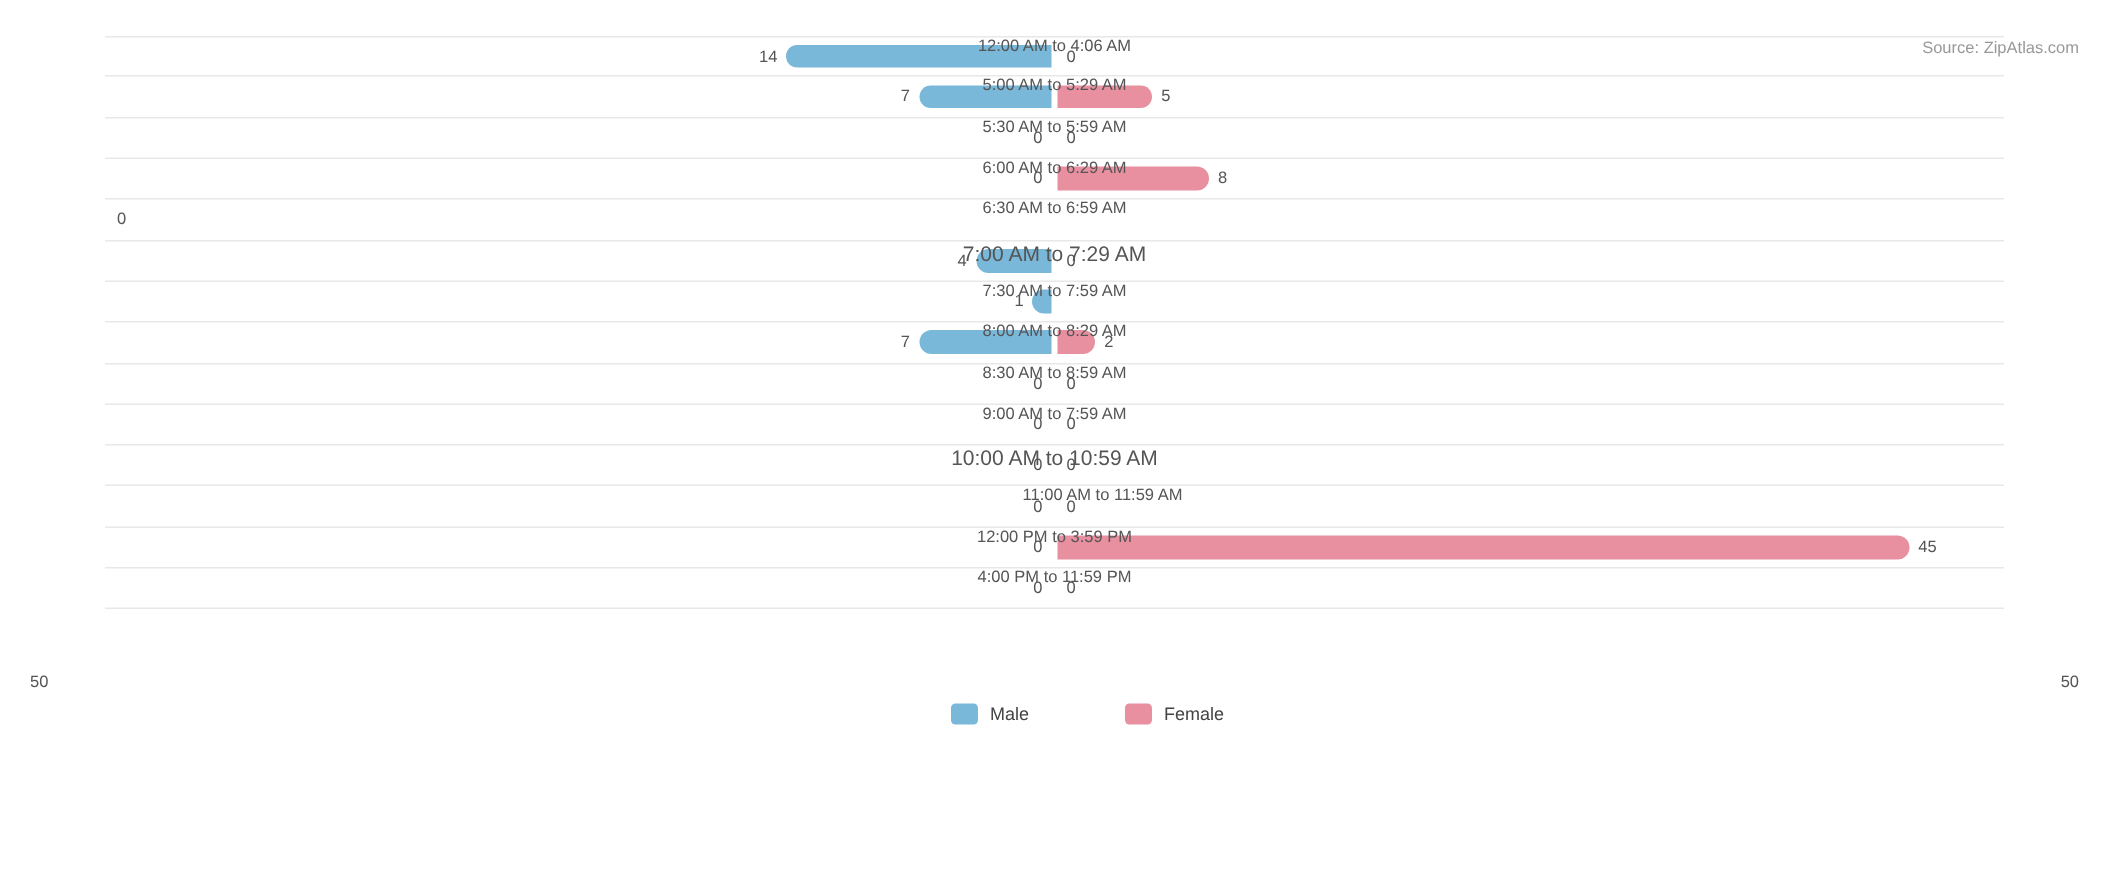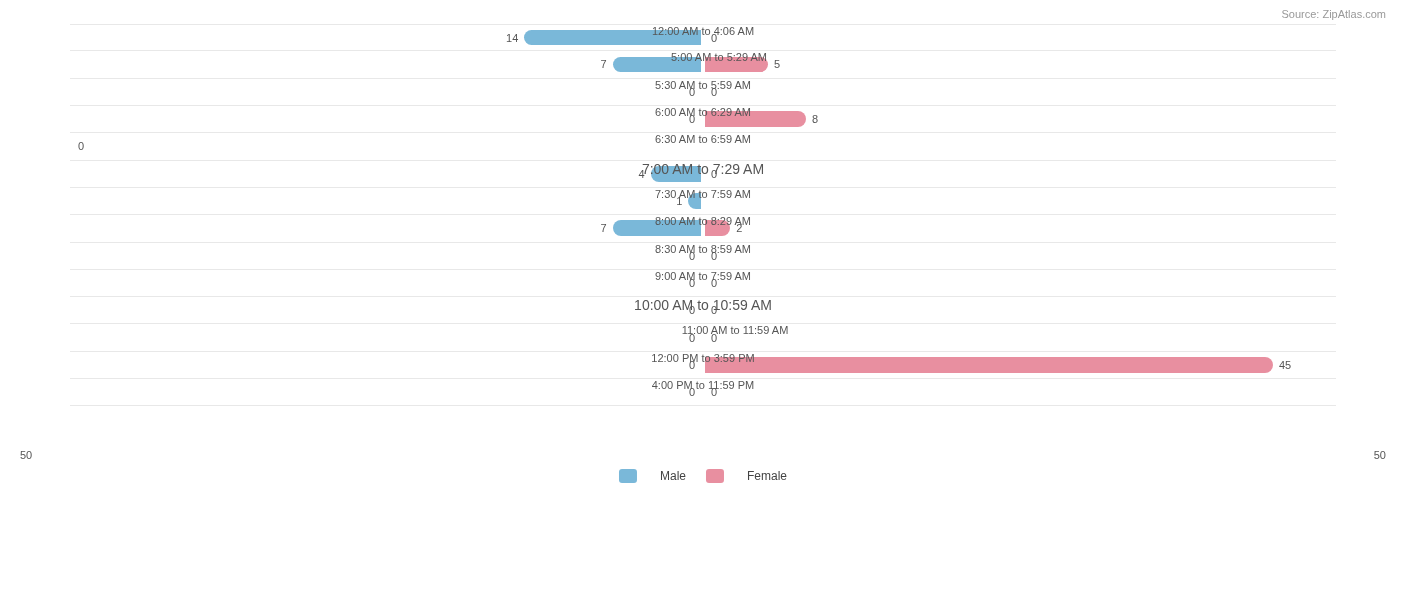--- a/index.html
+++ b/index.html
@@ -20,21 +20,21 @@
     .chart-title {
       font-size: 15px;
       font-weight: bold;
       color: #333;
       margin-bottom: 4px;
       text-transform: uppercase;
       letter-spacing: 0.5px;
     }
     .source-label {
       position: absolute;
-      top: 8px;
+      top: 26px;
       right: 20px;
       font-size: 11px;
       color: #999;
     }
     .chart-area {
       position: relative;
       width: 100%;
       height: calc(100% - 60px);
       margin-top: 6px;
     }
@@ -128,21 +128,22 @@
       transform: translateX(-50%);
       display: flex;
       align-items: center;
       gap: 20px;
       font-size: 12px;
       color: #444;
     }
     .legend-item {
       display: flex;
       align-items: center;
-      gap: 23px;
+      gap: 8px;
+      margin-left: 44px;
     }
     .legend-box {
       width: 18px;
       height: 14px;
       border-radius: 3px;
     }
     .left-axis-label {
       position: absolute;
       left: 0;
       bottom: 30px;
@@ -174,21 +175,21 @@
     <div class="right-section">
       <div class="bar-female" style="width:0%;"></div>
       <span class="value-right">0</span>
     </div>
   </div>
         <div class="bar-row">
     <div class="left-section">
       <span class="value-left">7</span>
       <div class="bar-male" style="width:14.000000000000002%;"></div>
     </div>
-    <span class="label-center" style="font-size:11px;color:#555;margin-left:16px;">5:00 AM to 5:29 AM</span>
+    <span class="label-center" style="font-size:11px;color:#555;">5:00 AM to 5:29 AM</span>
     <div class="right-section">
       <div class="bar-female" style="width:10%;"></div>
       <span class="value-right">5</span>
     </div>
   </div>
         <div class="bar-row">
     <div class="left-section">
       <span class="value-left">0</span>
       <div class="bar-male" style="width:0%;"></div>
     </div>

